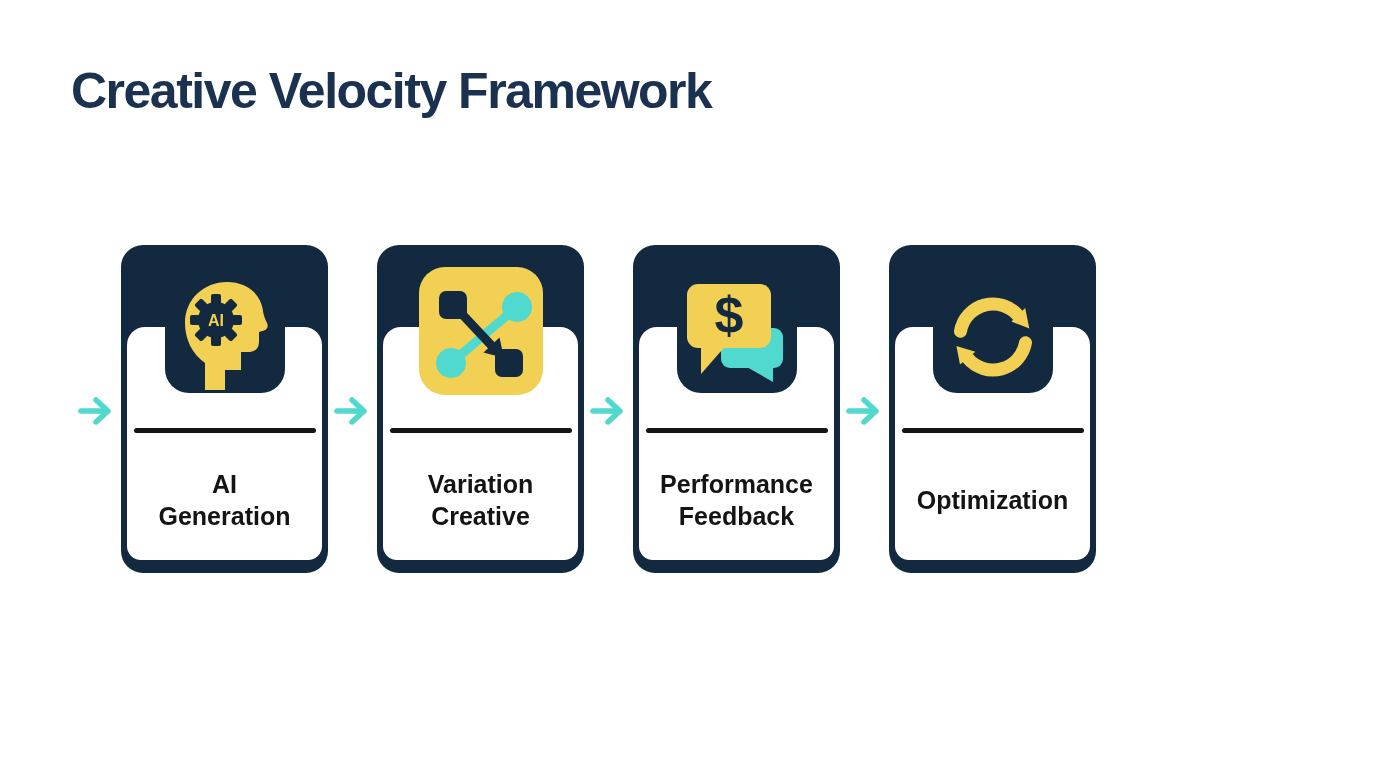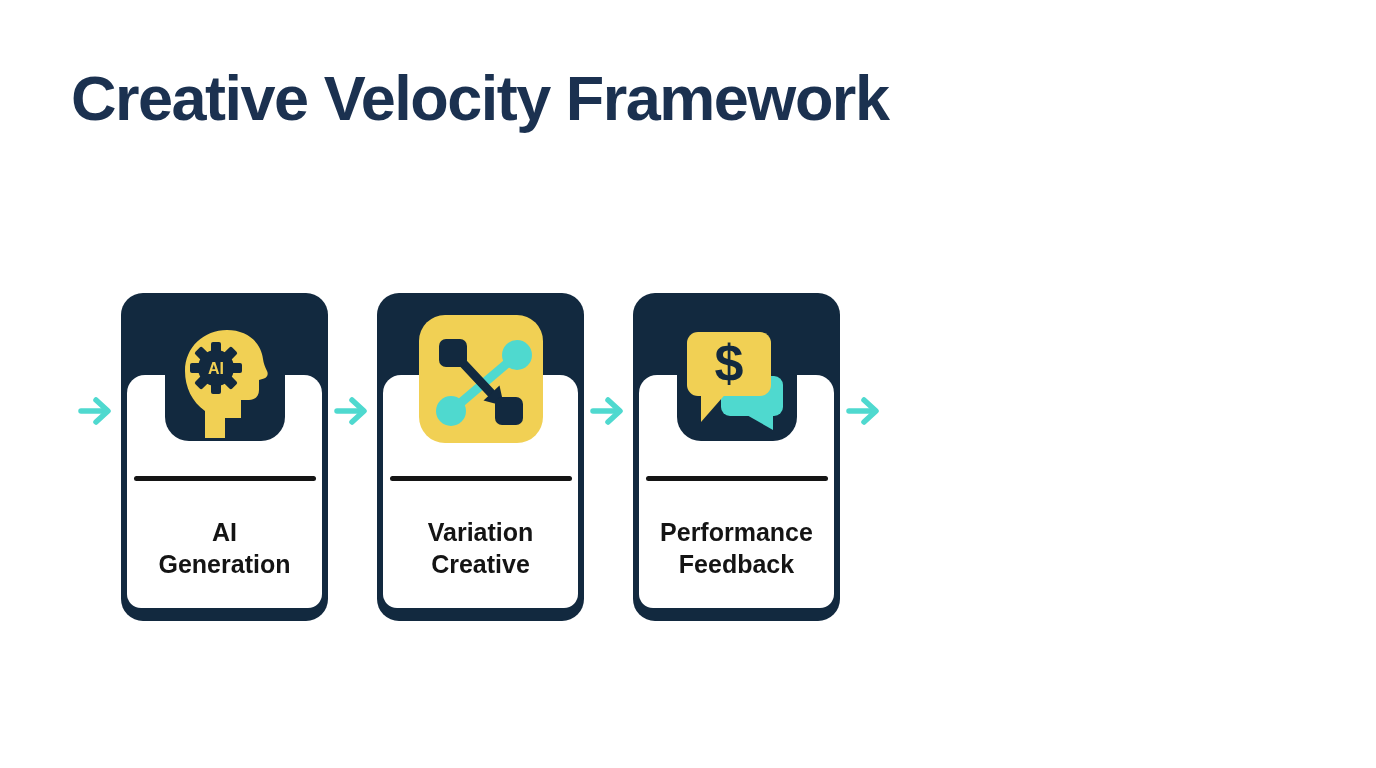--- a/index.html
+++ b/index.html
@@ -6,31 +6,31 @@
     --navy:#12293F; --yellow:#F1D054; --teal:#4FD9CF;
     --label:#141414; --title:#1B3150; --background:#FFFFFF; --line:#151515;
   }
   *{margin:0;padding:0;box-sizing:border-box;}
   html,body{width:1376px;height:768px;background:var(--background);
     font-family:"Liberation Sans", sans-serif; overflow:hidden;}
   .stage{position:relative;width:1376px;height:768px;}
 
   .page-title{
     position:absolute;left:71px;top:62px;
-    font-size:63px;font-weight:bold;letter-spacing:-1.5px;
+    font-size:50px;font-weight:bold;letter-spacing:-1.5px;
     color:var(--title);
   }
 
   .flow-row{
     position:absolute;left:72px;top:245px;height:328px;
     display:flex;align-items:stretch;
   }
   .step-card{
     position:relative;width:207px;height:328px;flex:0 0 207px;
-    background:var(--navy);border-radius:22px;margin-top:48px;
+    background:var(--navy);border-radius:22px;
   }
   .card-body{
     position:absolute;left:6px;right:6px;top:82px;bottom:13px;
     background:#fff;border-radius:18px 18px 14px 14px;z-index:1;
   }
   .card-tab{
     position:absolute;left:50%;transform:translateX(-50%);
     top:60px;width:120px;height:88px;background:var(--navy);
     border-radius:0 0 24px 24px;z-index:2;
   }
@@ -171,15 +171,33 @@
 
     <div class="connector-cell">
       <svg class="connector-arrow" width="38" height="30" viewBox="0 0 38 30">
         <g fill="none" class="s-teal" stroke-width="5.5" stroke-linecap="round" stroke-linejoin="round">
           <line x1="3" y1="15" x2="29" y2="15"></line>
           <polyline points="18,4 30,15 18,26"></polyline>
         </g>
       </svg>
     </div>
 
+    <div class="step-card">
+      <div class="card-body"></div>
+      <div class="card-tab"></div>
+      <svg class="card-icon" style="top:38px" width="100" height="104" viewBox="0 0 100 104">
+        <g fill="none" class="s-yellow" stroke-width="13" stroke-linecap="round">
+          <path d="M17.5 48.3 A33 33 0 0 1 75.3 32.8"></path>
+          <path d="M82.5 59.7 A33 33 0 0 1 24.7 75.2"></path>
+        </g>
+        <g class="f-yellow">
+          <polygon points="86.3,45.5 68.4,38.6 82.2,25.0"></polygon>
+          <polygon points="13.4,62.9 32.4,68.8 17.0,81.6"></polygon>
+        </g>
+      </svg>
+      <div class="card-divider"></div>
+      <div class="card-label-area">
+        <div class="card-label">Optimization</div>
+      </div>
+    </div>
 
   </div>
 </div>
 
 </body></html>

